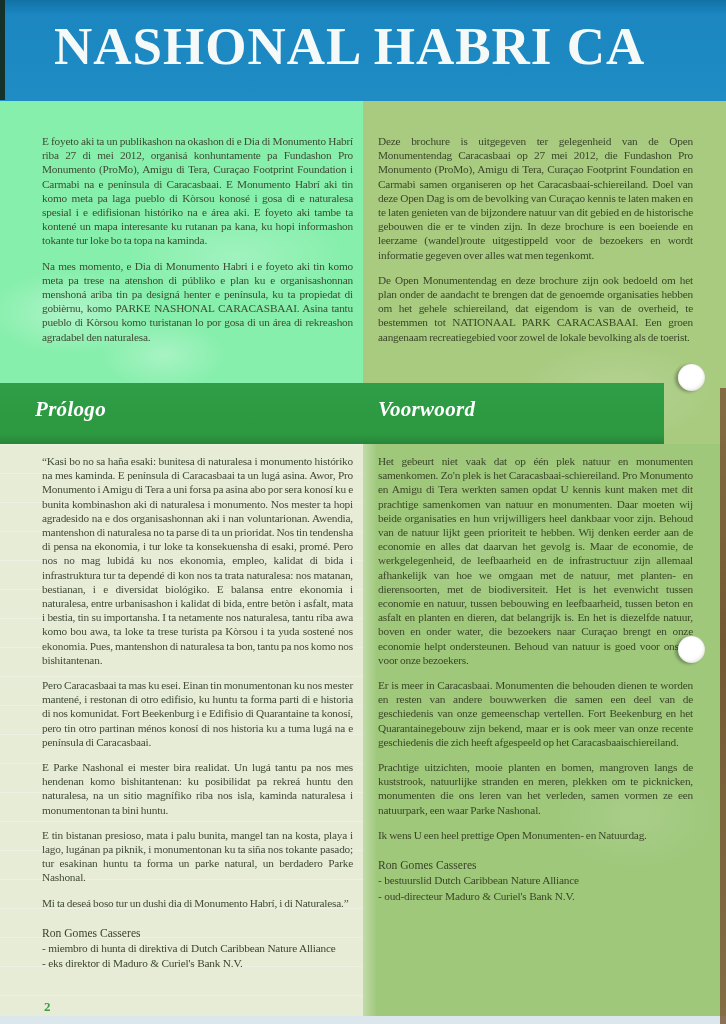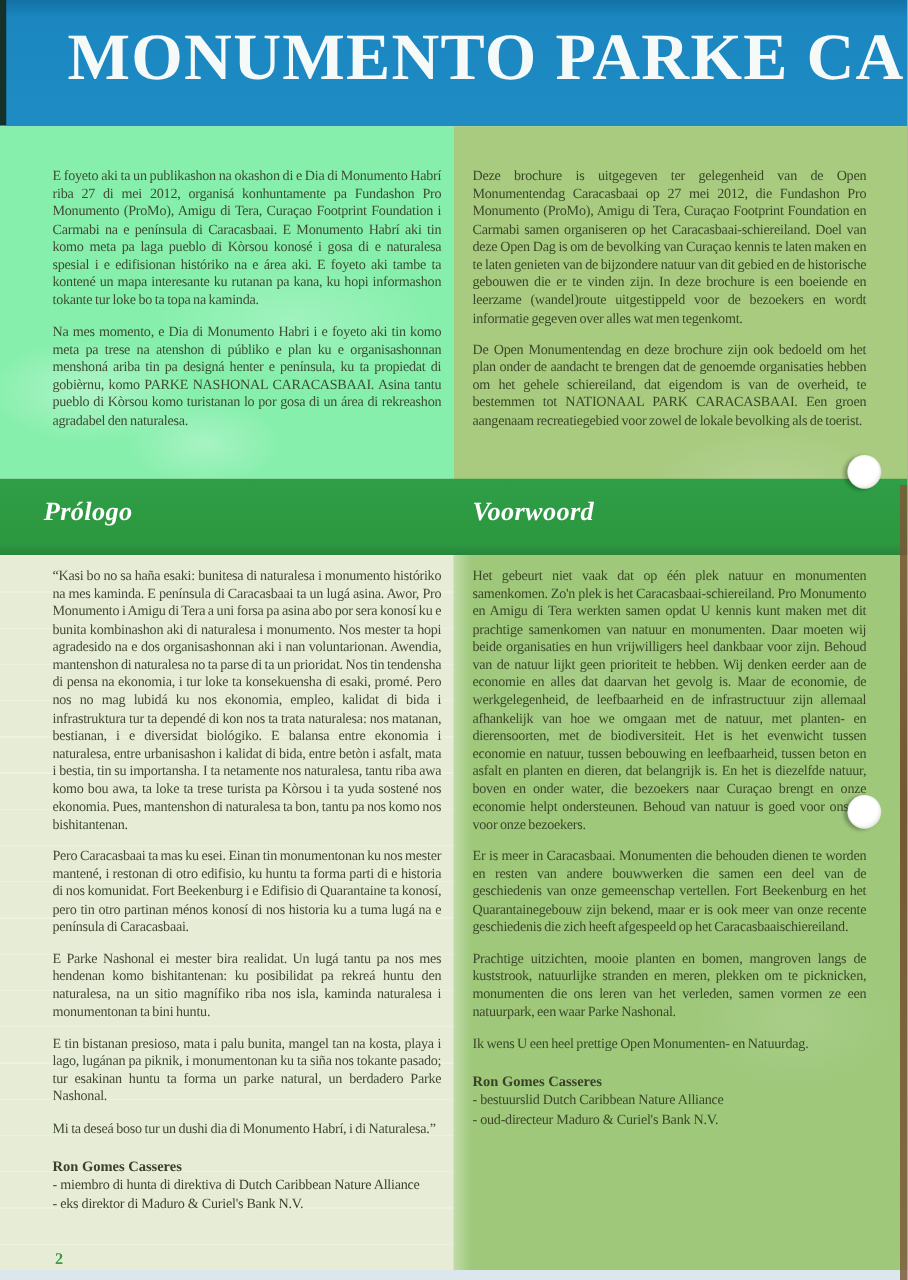--- a/index.html
+++ b/index.html
@@ -40,21 +40,21 @@
     background: #a8cb80; overflow: hidden;
   }
   .intro-right::before {
     content: ""; position: absolute; inset: 0;
     background: radial-gradient(140px 70px at 70% 80%, rgba(255,255,255,.15), transparent 70%);
   }
   .intro-left .text  { position: absolute; left: 42px; top: 33px; width: 311px; }
   .intro-right .text { position: absolute; left: 15px; top: 33px; width: 315px; }
   
   .band {
-    position: absolute; left: 0; top: 383px; width: 726px; height: 61px;
+    position: absolute; left: 0; top: 383px; width: 664px; height: 61px;
     background: linear-gradient(180deg, #2f9e46 0%, #2c9840 85%, #27853a 100%);
   }
   .band-heading {
     position: absolute; top: 14px; margin: 0;
     font-size: 21px; font-weight: bold; font-style: italic; color: #ffffff;
     letter-spacing: .3px;
   }
   .band-heading.left  { left: 35px; }
   .band-heading.right { left: 378px; }
   
@@ -84,21 +84,21 @@
   .text p {
     margin: 0 0 11px 0;
     font-size: 11.3px; line-height: 14.2px;
     letter-spacing: -0.2px; word-spacing: -0.5px;
     text-align: justify; color: #3b4629;
   }
   .intro-left .text p  { color: #3e4a33; }
   .main-left .text p   { color: #414b37; }
   
   .sig { margin-top: 16px; }
-  .sig-name { font-weight: bold; font-size: 11.6px; line-height: 15px; color: #38422a; }
+  .sig-name { font-weight: normal; font-size: 11.6px; line-height: 15px; color: #38422a; }
   .sig-role { font-size: 11.3px; line-height: 15.5px; letter-spacing: -0.2px; color: #3b4629; }
   
   .page-number {
     position: absolute; left: 44px; top: 999px;
     font-size: 13px; font-weight: bold; color: #3f9a42;
   }
   .bottom-strip {
     position: absolute; left: 0; top: 1016px; width: 726px; height: 8px;
     background: #dbe7ec;
   }
@@ -114,21 +114,21 @@
   }
   .hole.top    { left: 678px; top: 364px; }
   .hole.bottom { left: 678px; top: 636px; }
 </style>
 </head>
 <body>
 
 <div class="page">
 
   <div class="header">
-    <div class="header-title">MONUMENTO PARKE CA</div>
+    <div class="header-title">NASHONAL HABRI CA</div>
   </div>
   <div class="edge-left-dark"></div>
 
   <div class="intro">
     <div class="intro-left">
       <div class="text">
         <p>E foyeto aki ta un publikashon na okashon di e Dia di Monumento Habrí riba 27 di mei 2012, organisá konhuntamente pa Fundashon Pro Monumento (ProMo), Amigu di Tera, Curaçao Footprint Foundation i Carmabi na e península di Caracasbaai. E Monumento Habrí aki tin komo meta pa laga pueblo di Kòrsou konosé i gosa di e naturalesa spesial i e edifisionan históriko na e área aki. E foyeto aki tambe ta kontené un mapa interesante ku rutanan pa kana, ku hopi informashon tokante tur loke bo ta topa na kaminda.</p>
         <p>Na mes momento, e Dia di Monumento Habri i e foyeto aki tin komo meta pa trese na atenshon di públiko e plan ku e organisashonnan menshoná ariba tin pa designá henter e península, ku ta propiedat di gobièrnu, komo PARKE NASHONAL CARACASBAAI. Asina tantu pueblo di Kòrsou komo turistanan lo por gosa di un área di rekreashon agradabel den naturalesa.</p>
       </div>
     </div>

